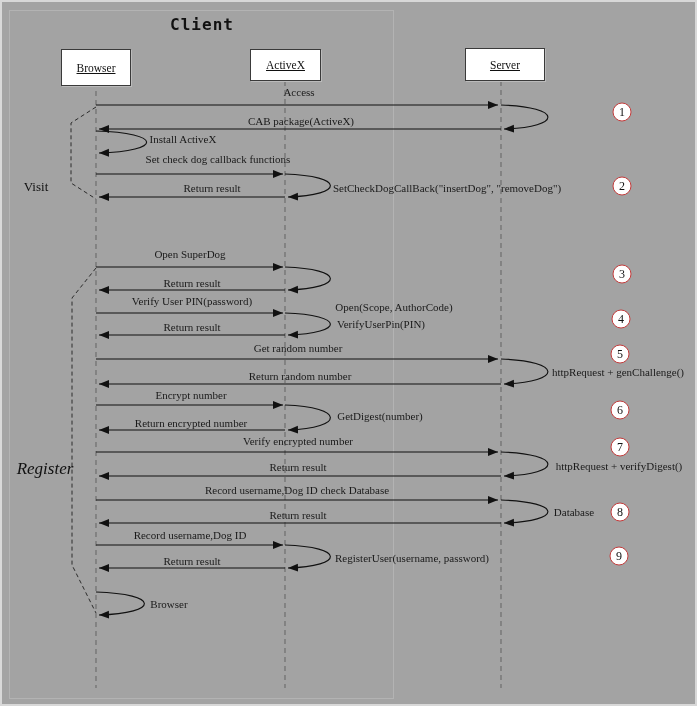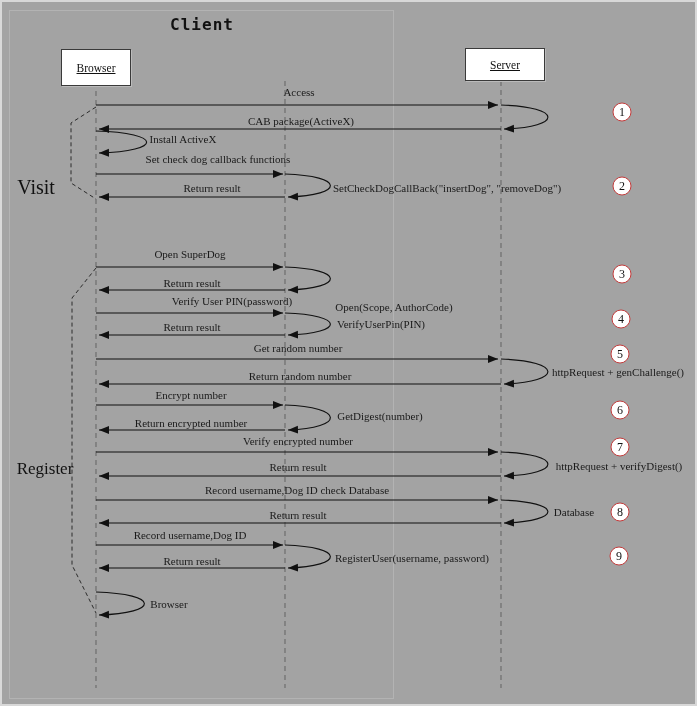--- a/index.html
+++ b/index.html
@@ -86,34 +86,37 @@
       <path d="M 283 403 C 343 405, 343 426, 286 428" class="msg" marker-end="url(#arrow)"></path>
       <path d="M 499 450 C 561 452, 561 472, 502 474" class="msg" marker-end="url(#arrow)"></path>
       <path d="M 499 498 C 561 500, 561 519, 502 521" class="msg" marker-end="url(#arrow)"></path>
       <path d="M 283 543 C 343 545, 343 564, 286 566" class="msg" marker-end="url(#arrow)"></path>
       <path d="M 94 590 C 158 592, 158 611, 97 613" class="msg" marker-end="url(#arrow)"></path>
     </svg>
   <div id="actors" class="layer">
       <div class="actor" style="left: 59px; top: 47px; width: 70px; height: 37px;">
         <span>Browser</span>
       </div>
+      <div class="actor" style="left: 248px; top: 47px; width: 71px; height: 32px;">
+        <span>ActiveX</span>
+      </div>
       <div class="actor" style="left: 463px; top: 46px; width: 80px; height: 33px;">
         <span>Server</span>
       </div>
     </div>
   <div id="labels" class="layer">
-      <div class="section-label" style="left: 34px; top: 185px; font-size: 20px; transform: translate(-50%, -50%);">Visit</div>
-      <div class="section-label" style="left: 43px; top: 467px; font-size: 17px; transform: translate(-50%, -50%);">Register</div>
+      <div class="section-label" style="left: 34px; top: 185px; font-size: 13px; transform: translate(-50%, -50%);">Visit</div>
+      <div class="section-label" style="left: 43px; top: 467px; font-size: 17px; transform: translate(-50%, -50%); font-style: italic;">Register</div>
       <div class="msg-label" style="left: 297px; top: 90px;">Access</div>
       <div class="msg-label" style="left: 299px; top: 119px;">CAB package(ActiveX)</div>
       <div class="msg-label" style="left: 216px; top: 157px;">Set check dog callback functions</div>
       <div class="msg-label" style="left: 210px; top: 186px;">Return result</div>
       <div class="msg-label" style="left: 188px; top: 252px;">Open SuperDog</div>
       <div class="msg-label" style="left: 190px; top: 281px;">Return result</div>
-      <div class="msg-label" style="left: 190px; top: 299px; margin-left: 40px;">Verify User PIN(password)</div>
+      <div class="msg-label" style="left: 190px; top: 299px;">Verify User PIN(password)</div>
       <div class="msg-label" style="left: 190px; top: 325px;">Return result</div>
       <div class="msg-label" style="left: 296px; top: 346px;">Get random number</div>
       <div class="msg-label" style="left: 298px; top: 374px;">Return random number</div>
       <div class="msg-label" style="left: 189px; top: 393px;">Encrypt number</div>
       <div class="msg-label" style="left: 189px; top: 421px;">Return encrypted number</div>
       <div class="msg-label" style="left: 296px; top: 439px;">Verify encrypted number</div>
       <div class="msg-label" style="left: 296px; top: 465px;">Return result</div>
       <div class="msg-label" style="left: 295px; top: 488px;">Record username,Dog ID check Database</div>
       <div class="msg-label" style="left: 296px; top: 513px;">Return result</div>
       <div class="msg-label" style="left: 188px; top: 533px;">Record username,Dog ID</div>

